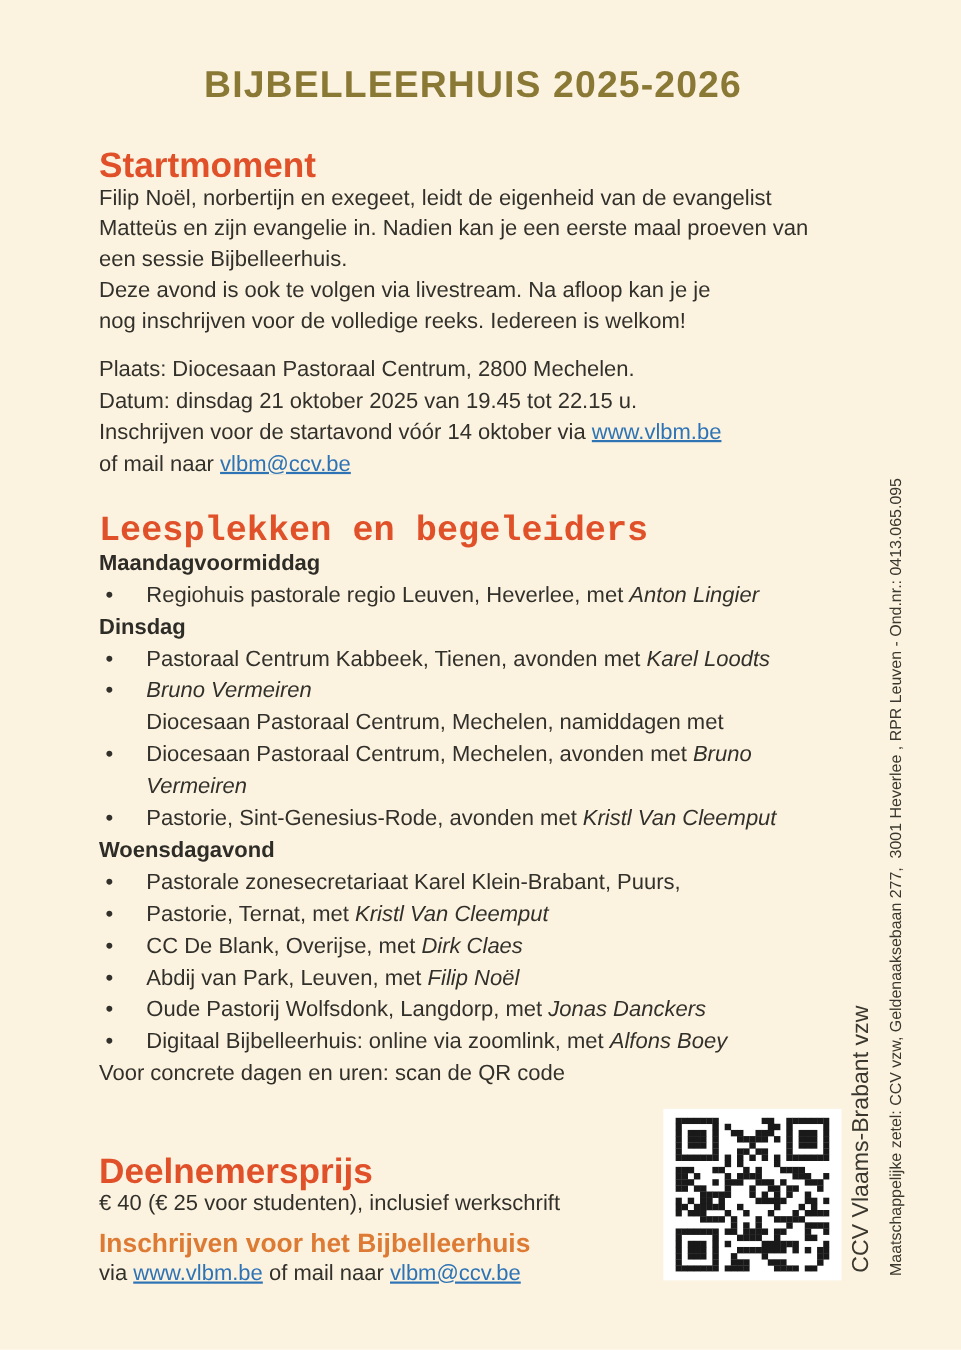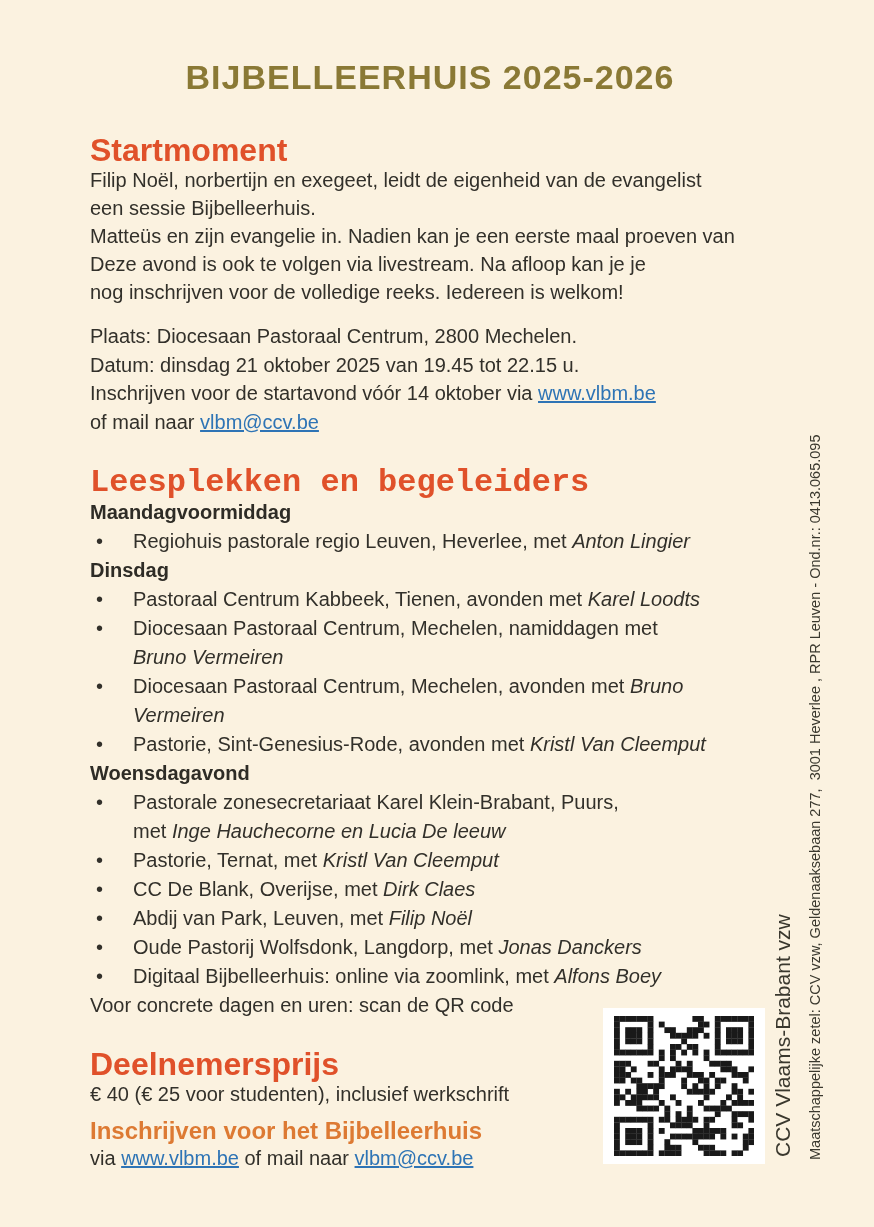--- a/index.html
+++ b/index.html
@@ -61,22 +61,22 @@
 <body>
 
 <div id="page">
 
   <h1 id="page-title">BIJBELLEERHUIS 2025-2026</h1>
 
   <h2 id="h-start" class="hred">Startmoment</h2>
 
   <div id="p-start" class="body">
     <div>Filip Noël, norbertijn en exegeet, leidt de eigenheid van de evangelist</div>
+    <div>Matteüs en zijn evangelie in. Nadien kan je een eerste maal proeven van</div>
     <div>een sessie Bijbelleerhuis.</div>
-    <div>Matteüs en zijn evangelie in. Nadien kan je een eerste maal proeven van</div>
     <div>Deze avond is ook te volgen via livestream. Na afloop kan je je</div>
     <div>nog inschrijven voor de volledige reeks. Iedereen is welkom!</div>
   </div>
 
   <div id="p-practical" class="body">
     <div>Plaats: Diocesaan Pastoraal Centrum, 2800 Mechelen.</div>
     <div>Datum: dinsdag 21 oktober 2025 van 19.45 tot 22.15 u.</div>
     <div><span>Inschrijven voor de startavond vóór 14 oktober via </span><a class="link">www.vlbm.be</a></div>
     <div><span>of mail naar </span><a class="link">vlbm@ccv.be</a></div>
   </div>
@@ -94,22 +94,22 @@
     <div class="day">Dinsdag</div>
 
     <div class="brow">
       <span class="dot">•</span>
       <span class="btxt"><span>Pastoraal Centrum Kabbeek, Tienen, avonden met </span><i>Karel Loodts</i></span>
     </div>
 
     <div class="brow">
       <span class="dot">•</span>
       <span class="btxt">
+        <div><i>Bruno Vermeiren</i></div>
         <div>Diocesaan Pastoraal Centrum, Mechelen, namiddagen met</div>
-        <div><i>Bruno Vermeiren</i></div>
       </span>
     </div>
 
     <div class="brow">
       <span class="dot">•</span>
       <span class="btxt">
         <div><span>Diocesaan Pastoraal Centrum, Mechelen, avonden met </span><i>Bruno</i></div>
         <div><i>Vermeiren</i></div>
       </span>
     </div>
@@ -118,21 +118,20 @@
       <span class="dot">•</span>
       <span class="btxt"><span>Pastorie, Sint-Genesius-Rode, avonden met </span><i>Kristl Van Cleemput</i></span>
     </div>
 
     <div class="day">Woensdagavond</div>
 
     <div class="brow">
       <span class="dot">•</span>
       <span class="btxt">
         <div>Pastorale zonesecretariaat Karel Klein-Brabant, Puurs,</div>
-        <div><span>met </span><i>Inge Hauchecorne en Lucia De leeuw</i></div>
       </span>
     </div>
 
     <div class="brow">
       <span class="dot">•</span>
       <span class="btxt"><span>Pastorie, Ternat, met </span><i>Kristl Van Cleemput</i></span>
     </div>
 
     <div class="brow">
       <span class="dot">•</span>

